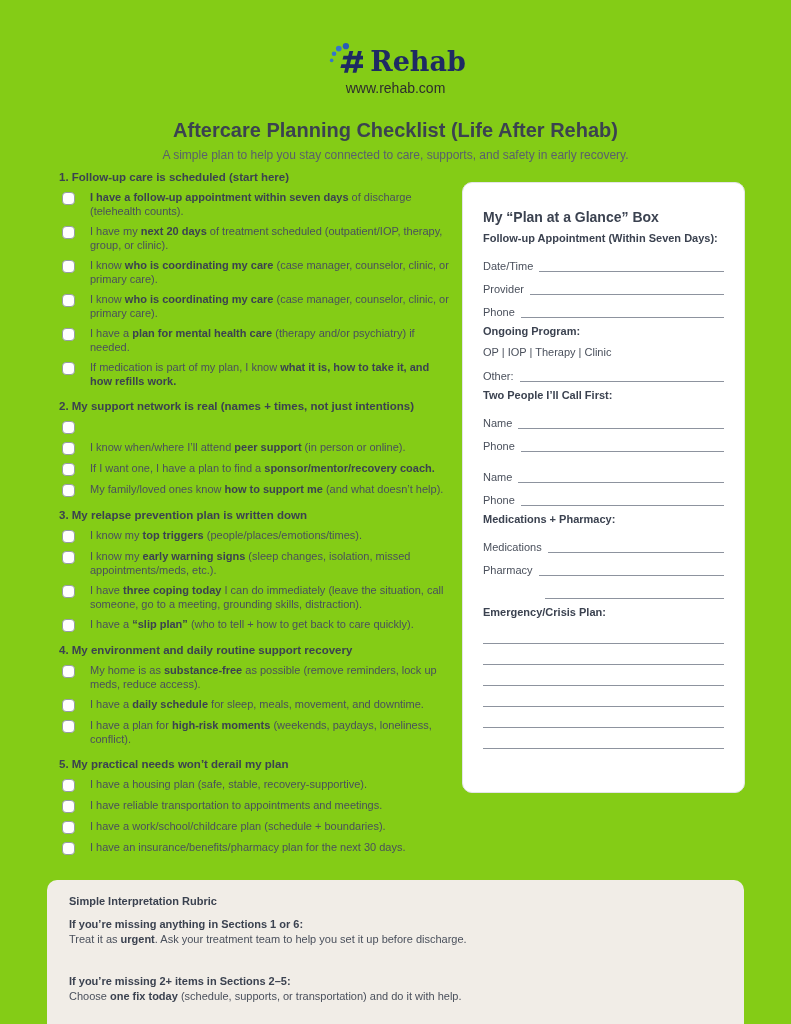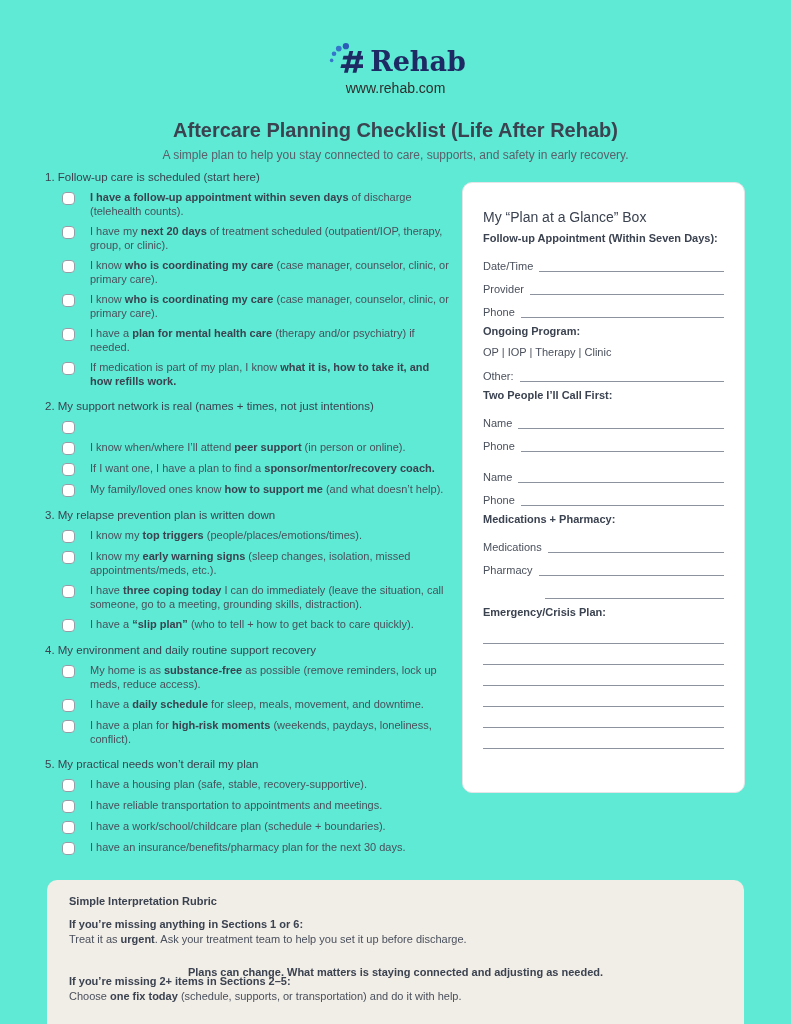--- a/index.html
+++ b/index.html
@@ -1,40 +1,40 @@
 <!DOCTYPE html>
 <html><head>
 <meta charset="utf-8">
 <style>
   * { margin:0; padding:0; box-sizing:border-box; }
   html,body { background:#ffffff; }
   body { font-family:"Liberation Sans", sans-serif; color:#4a505c; }
-  .page { position:relative; width:791px; height:1024px; background:#5eead4; overflow:hidden; margin:0 auto; }
+  .page { position:relative; width:791px; height:1024px; background:#84cc16; overflow:hidden; margin:0 auto; }
 
   
   .header { text-align:center; padding-top:42px; }
   .logo-row { display:flex; align-items:flex-end; justify-content:center; gap:7px; }
   .logo-word { font-family:"DejaVu Serif", serif; font-weight:700; font-size:27px; color:#1e2a63; line-height:1; }
   .logo-url { font-size:14px; color:#2d2d2d; margin-top:5px; }
   .title { font-size:20px; font-weight:700; color:#3b4250; margin-top:23px; }
   .subtitle { font-size:12px; color:#5a606c; margin-top:6px; }
 
   
   .checklist { position:absolute; left:45px; top:171px; width:404px; }
   .section { margin-bottom:2px; }
-  .sec-heading { font-size:11.5px; font-weight:400; color:#3b4250; margin:12px 0 8px 0; }
+  .sec-heading { font-size:11.5px; font-weight:700; color:#3b4250; margin:12px 0 8px 14px; }
   .section:first-child .sec-heading { margin-top:0; }
   .item { display:flex; margin-bottom:7px; }
   .checkbox { flex:0 0 13px; width:13px; height:13px; border:1.5px solid #979da6; border-radius:4px; margin:1px 15px 0 17px; background:#fff; }
   .item-text { font-size:11px; line-height:13.5px; color:#4a505c; }
   .b { font-weight:700; color:#3b4250; }
 
   
   .plan-box { position:absolute; left:462px; top:182px; width:283px; height:611px; border:1px solid #e3e5e8; border-radius:10px; background:#fff; padding:26px 20px 0 20px; }
-  .plan-title { font-size:14px; font-weight:400; color:#3b4250; }
+  .plan-title { font-size:14px; font-weight:700; color:#3b4250; }
   .group { margin-top:7px; }
   .group-heading { font-size:11px; font-weight:700; color:#3b4250; margin-bottom:5px; }
   .field-row { display:flex; align-items:flex-end; height:23px; }
   .field-row.gap { margin-top:8px; }
   .field-label { font-size:11px; color:#4a505c; margin-right:6px; white-space:nowrap; }
   .line { flex:1; border-bottom:1px solid #8d939e; height:100%; }
   .field-row.cont .line { margin-left:62px; }
   .options-line { font-size:11px; color:#4a505c; padding:4px 0 1px 0; }
   .blank-line { border-bottom:1px solid #8d939e; height:21px; }
 
@@ -257,15 +257,14 @@
           <div class="rubric-col-heading">If you’re missing 2+ items in Sections 2–5:</div>
           <div class="rubric-col-body"><span>Choose </span><span class="b">one fix today</span><span> (schedule, supports, or transportation) and do it with help.</span></div>
         </div>
         <div class="rubric-col">
           <div class="rubric-col-heading">If there is an immediate danger:</div>
           <div class="rubric-col-body"><span>Call </span><span class="b">911</span><span> (and </span><span class="b">988</span><span> for mental health crisis support).</span></div>
         </div>
       </div>
   </div>
 
-  <div class="footer">Plans can change. What matters is staying connected and adjusting as needed.</div>
 
 </div>
 
 </body></html>

